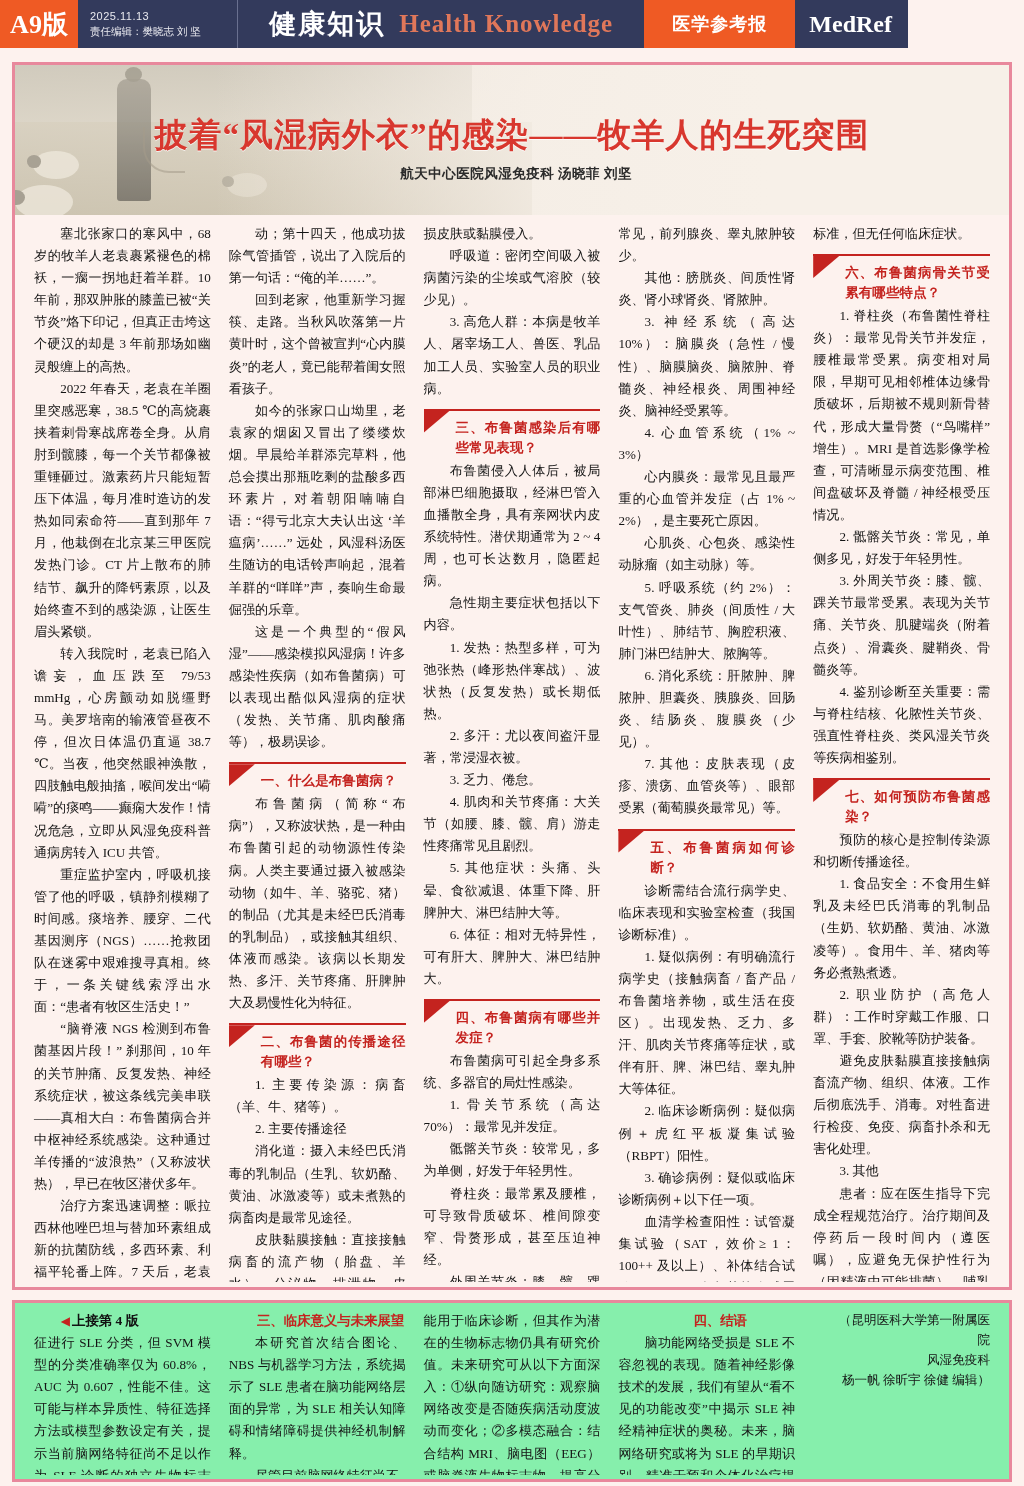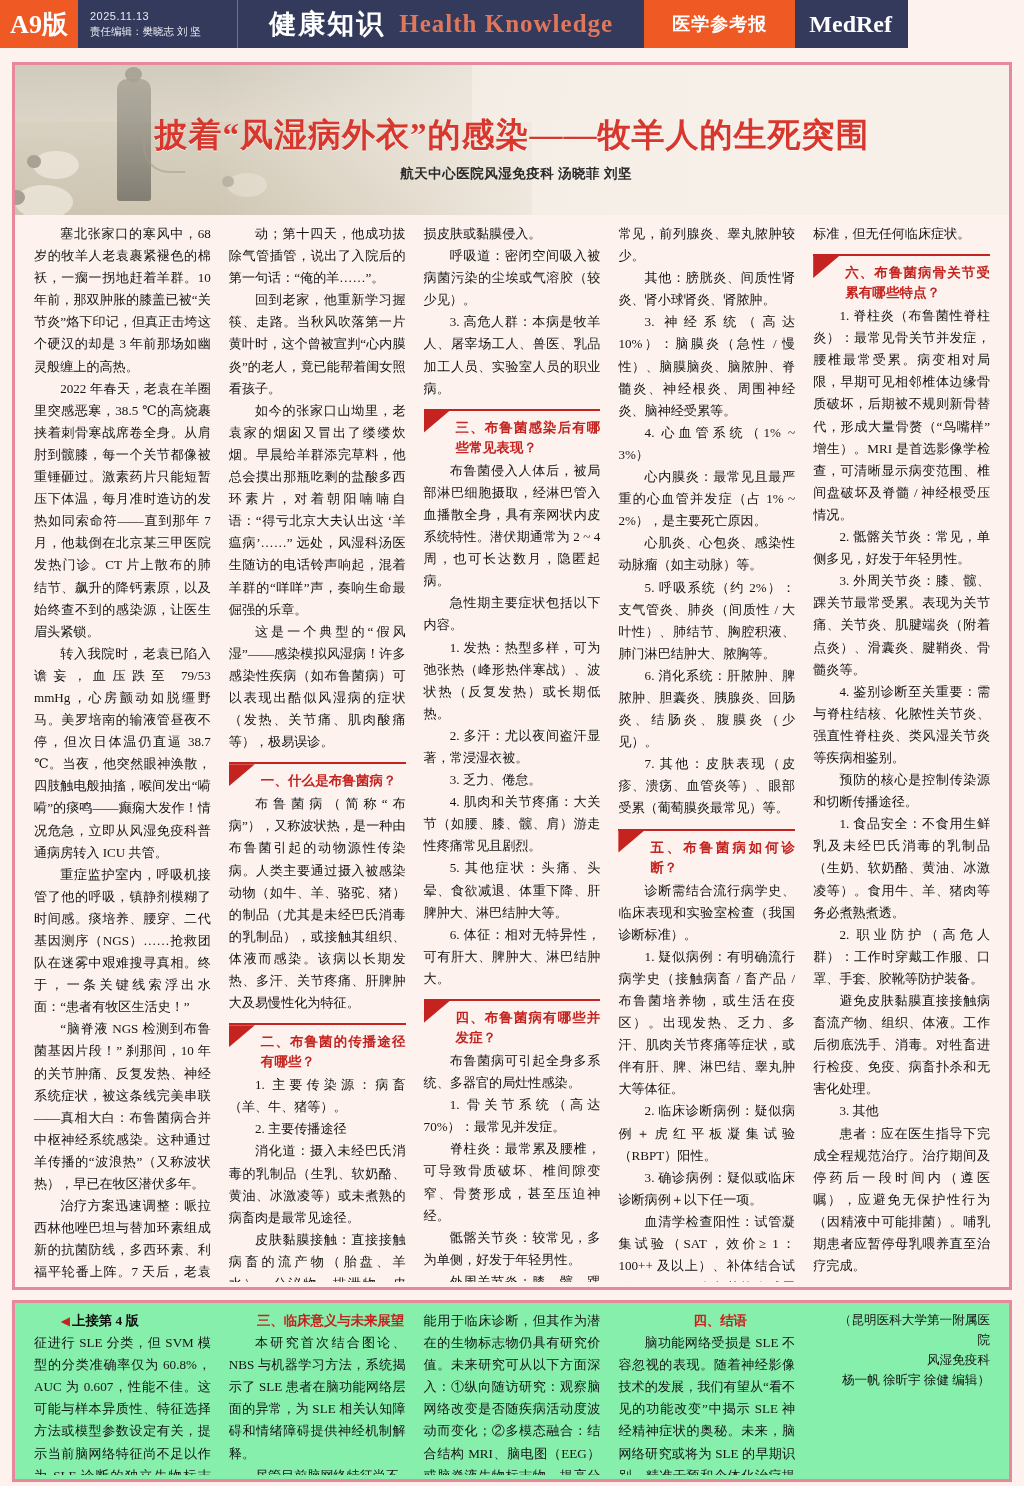--- a/index.html
+++ b/index.html
@@ -269,22 +269,22 @@
         <p>5. 其他症状：头痛、头晕、食欲减退、体重下降、肝脾肿大、淋巴结肿大等。</p>
         <p>6. 体征：相对无特异性，可有肝大、脾肿大、淋巴结肿大。</p>
 
         <div class="sec">
           <div class="bar"></div>
           <div class="flag"></div>
           <h3>四、布鲁菌病有哪些并发症？</h3>
         </div>
         <p>布鲁菌病可引起全身多系统、多器官的局灶性感染。</p>
         <p>1. 骨关节系统（高达 70%）：最常见并发症。</p>
+        <p>骶髂关节炎：较常见，多为单侧，好发于年轻男性。</p>
         <p>脊柱炎：最常累及腰椎，可导致骨质破坏、椎间隙变窄、骨赘形成，甚至压迫神经。</p>
-        <p>骶髂关节炎：较常见，多为单侧，好发于年轻男性。</p>
         <p>外周关节炎：膝、髋、踝关节多见，表现为关节炎、骨髓炎、肌腱鞘炎、滑囊炎等。</p>
 
       </div>
 
       <div class="col">
         <p class="noind">常见，前列腺炎、睾丸脓肿较少。</p>
         <p>其他：膀胱炎、间质性肾炎、肾小球肾炎、肾脓肿。</p>
         <p>3. 神经系统（高达 10%）：脑膜炎（急性 / 慢性）、脑膜脑炎、脑脓肿、脊髓炎、神经根炎、周围神经炎、脑神经受累等。</p>
         <p>4. 心血管系统（1% ~ 3%）</p>
         <p>心内膜炎：最常见且最严重的心血管并发症（占 1% ~ 2%），是主要死亡原因。</p>
@@ -312,20 +312,25 @@
         <div class="sec">
           <div class="bar"></div>
           <div class="flag"></div>
           <h3>六、布鲁菌病骨关节受累有哪些特点？</h3>
         </div>
         <p>1. 脊柱炎（布鲁菌性脊柱炎）：最常见骨关节并发症，腰椎最常受累。病变相对局限，早期可见相邻椎体边缘骨质破坏，后期被不规则新骨替代，形成大量骨赘（“鸟嘴样” 增生）。MRI 是首选影像学检查，可清晰显示病变范围、椎间盘破坏及脊髓 / 神经根受压情况。</p>
         <p>2. 骶髂关节炎：常见，单侧多见，好发于年轻男性。</p>
         <p>3. 外周关节炎：膝、髋、踝关节最常受累。表现为关节痛、关节炎、肌腱端炎（附着点炎）、滑囊炎、腱鞘炎、骨髓炎等。</p>
         <p>4. 鉴别诊断至关重要：需与脊柱结核、化脓性关节炎、强直性脊柱炎、类风湿关节炎等疾病相鉴别。</p>
 
+        <div class="sec">
+          <div class="bar"></div>
+          <div class="flag"></div>
+          <h3>七、如何预防布鲁菌感染？</h3>
+        </div>
         <p>预防的核心是控制传染源和切断传播途径。</p>
         <p>1. 食品安全：不食用生鲜乳及未经巴氏消毒的乳制品（生奶、软奶酪、黄油、冰激凌等）。食用牛、羊、猪肉等务必煮熟煮透。</p>
         <p>2. 职业防护（高危人群）：工作时穿戴工作服、口罩、手套、胶靴等防护装备。</p>
         <p>避免皮肤黏膜直接接触病畜流产物、组织、体液。工作后彻底洗手、消毒。对牲畜进行检疫、免疫、病畜扑杀和无害化处理。</p>
         <p>3. 其他</p>
         <p>患者：应在医生指导下完成全程规范治疗。治疗期间及停药后一段时间内（遵医嘱），应避免无保护性行为（因精液中可能排菌）。哺乳期患者应暂停母乳喂养直至治疗完成。</p>
 
       </div>
 
     </div>

